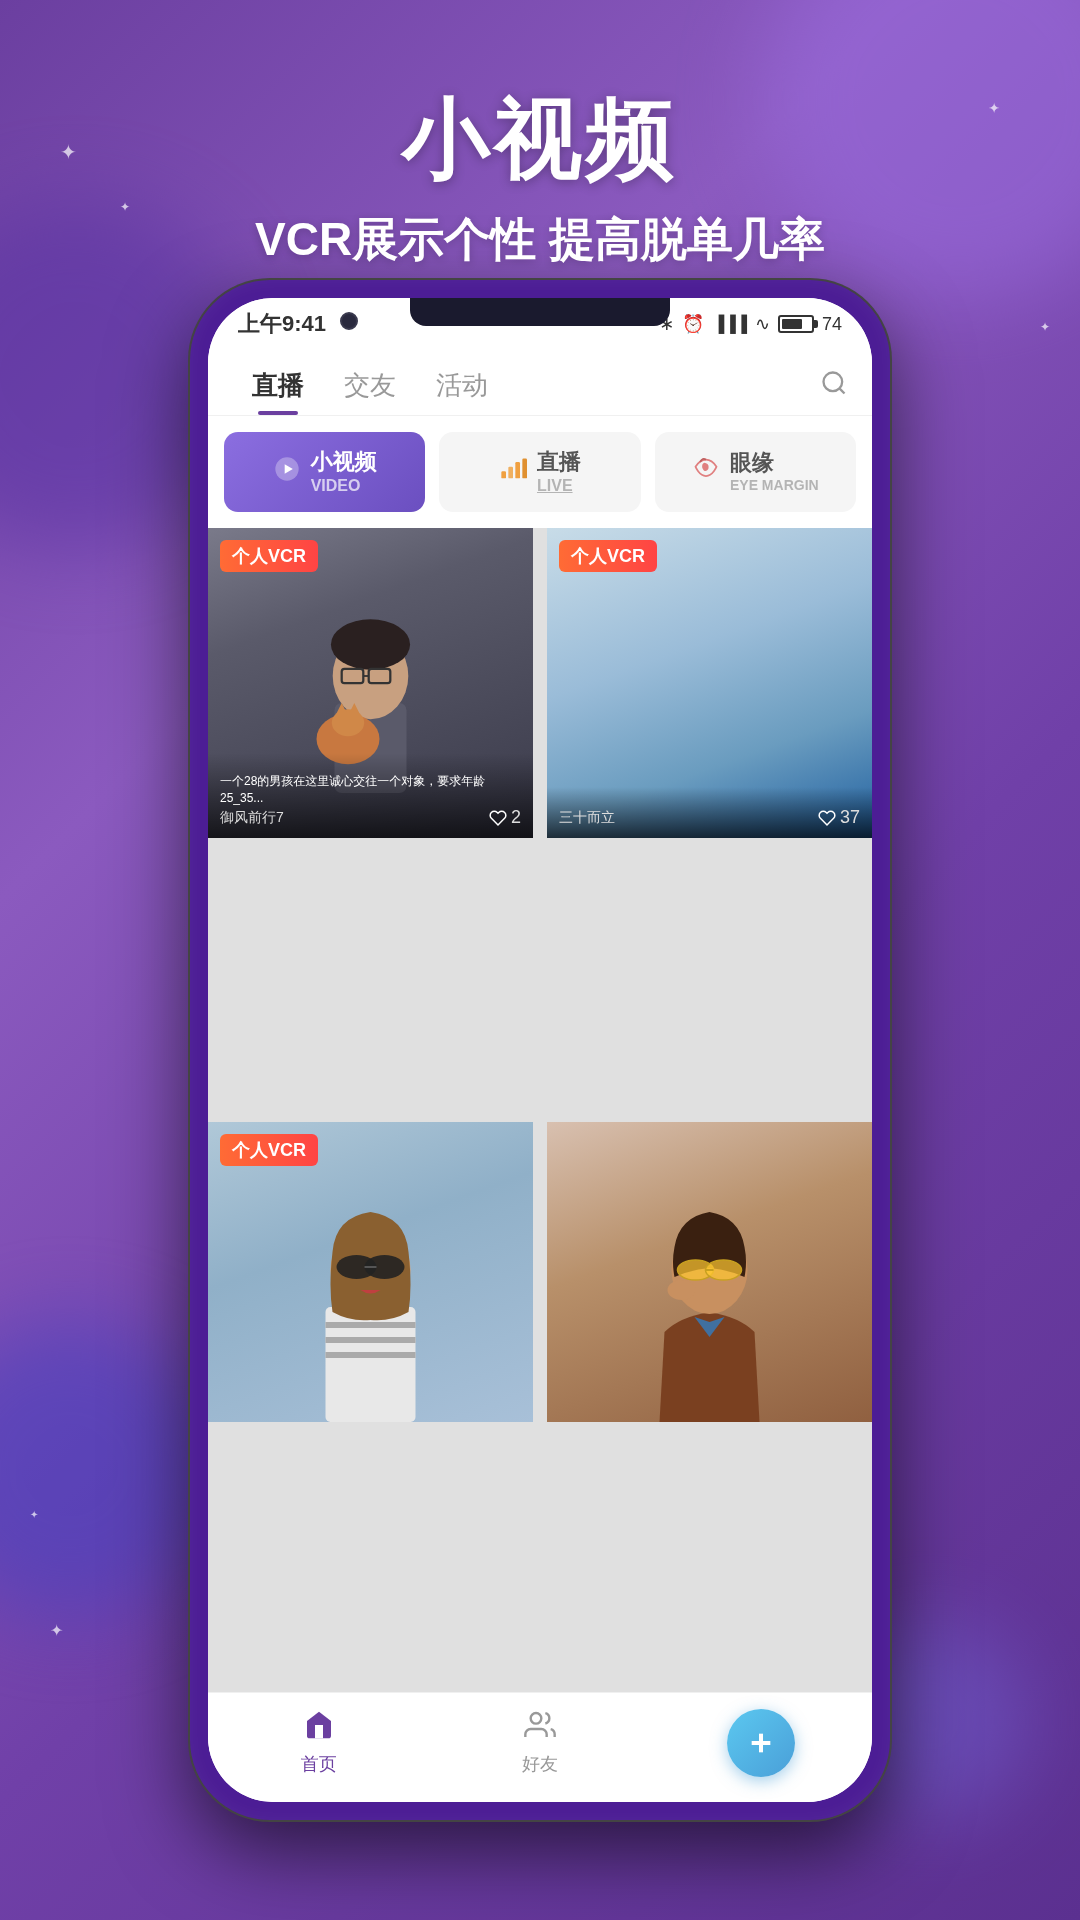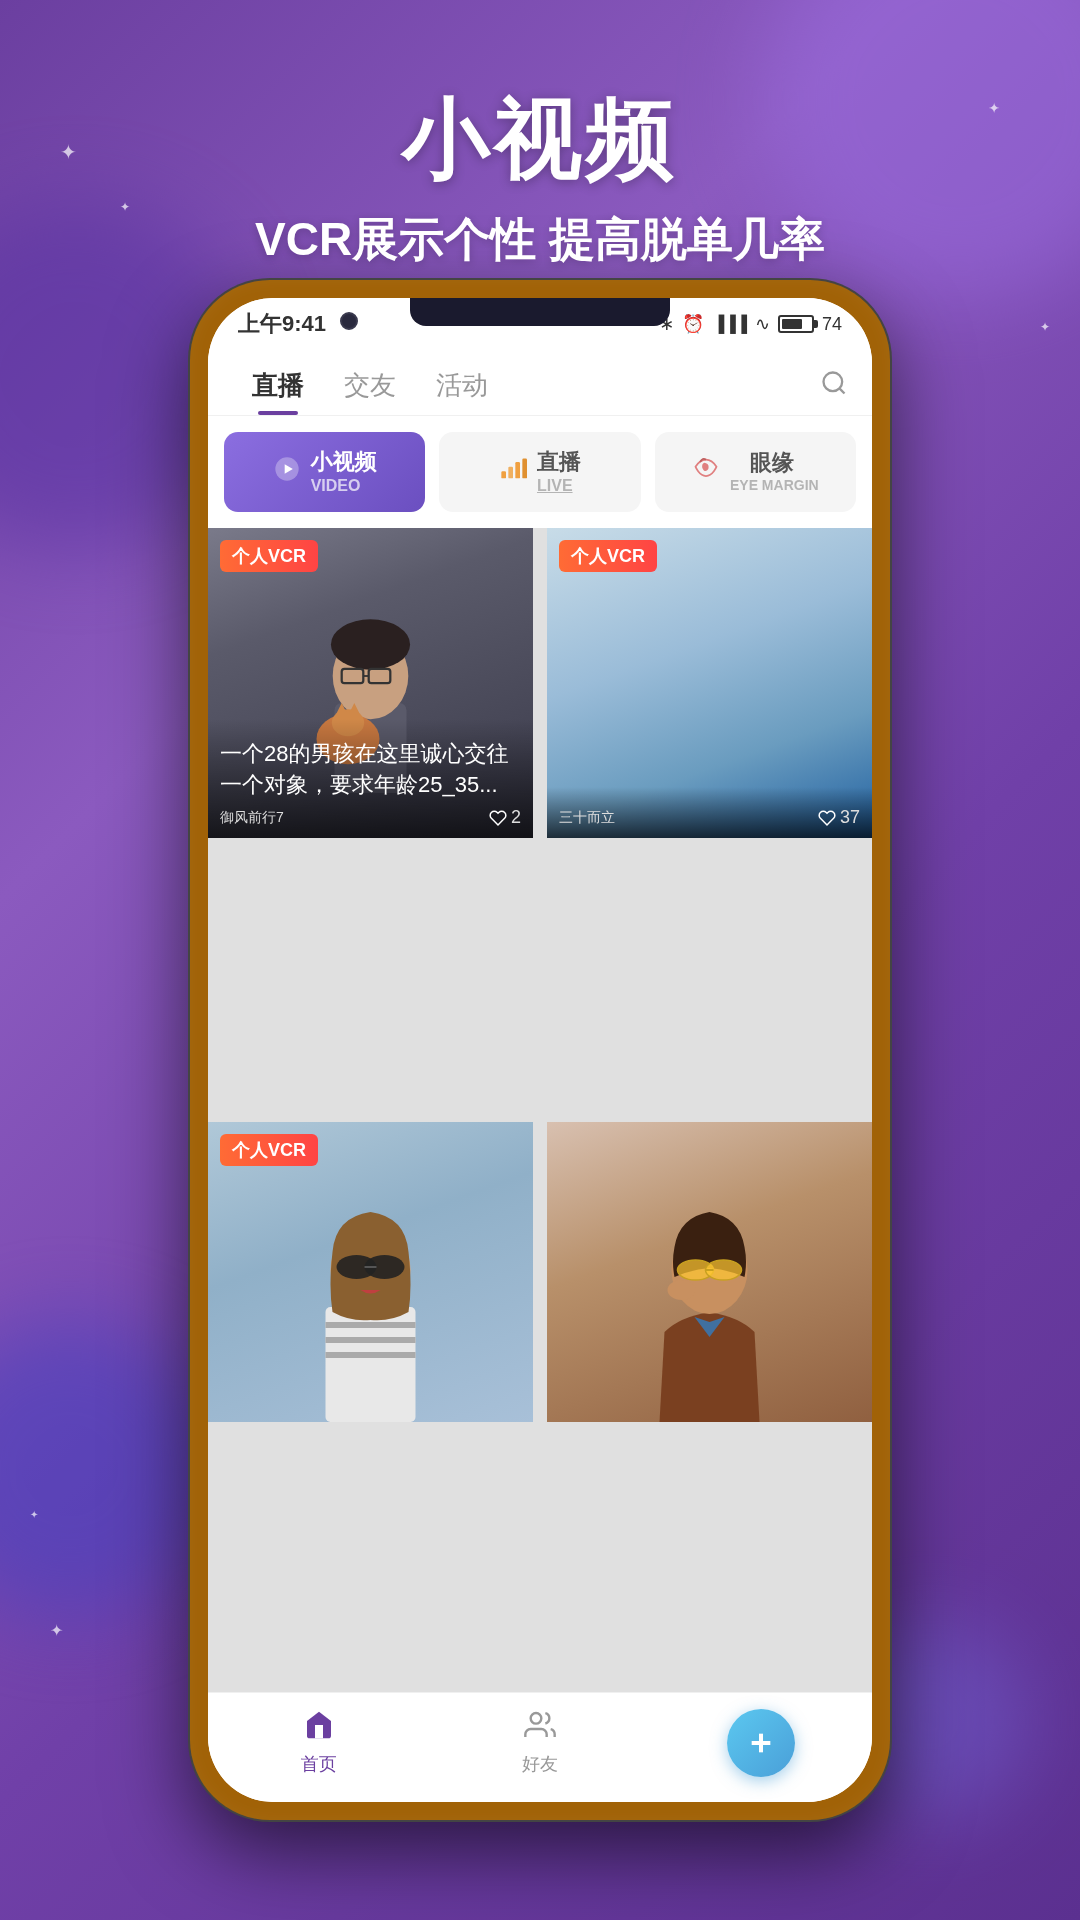--- a/index.html
+++ b/index.html
@@ -71,21 +71,21 @@
       top: 280px;
       left: 50%;
       transform: translateX(-50%);
       width: 700px;
       height: 1540px;
     }
 
     .phone-outer {
       width: 700px;
       height: 1540px;
-      background: #a16207;
+      background: #4c1d95;
       border-radius: 80px;
       padding: 18px;
       box-shadow:
         0 0 0 2px #444,
         0 30px 80px rgba(0,0,0,0.6),
         inset 0 0 20px rgba(255,255,255,0.05);
       position: relative;
     }
 
     
@@ -285,23 +285,22 @@
     .video-info {
       position: absolute;
       bottom: 0;
       left: 0;
       right: 0;
       background: linear-gradient(transparent, rgba(0,0,0,0.7));
       padding: 20px 12px 10px;
       color: white;
     }
     .video-title {
-      font-size: 22px;
+      font-size: 12px;
       line-height: 1.4;
-      margin-bottom: 6px;
     }
     .video-meta {
       display: flex;
       align-items: center;
       justify-content: space-between;
     }
     .video-user {
       font-size: 14px;
       color: #ddd;
     }
@@ -494,21 +493,21 @@
 
           <button class="cat-btn inactive">
             <span class="cat-icon">
               <svg width="28" height="28" viewBox="0 0 24 24">
                 <path d="M12 4 C8 4 5 7 3 10 C3 10 6 18 12 18 C18 18 21 10 21 10 C19 7 16 4 12 4Z" fill="none" stroke="#e08080" stroke-width="1.5"></path>
                 <path d="M9 8 Q10 6 12 7 Q15 8 14 12 Q12 15 10 13 Q8 11 9 8Z" fill="#e08080"></path>
                 <path d="M7 6 Q9 2 12 4" fill="none" stroke="#c06060" stroke-width="1.5"></path>
               </svg>
             </span>
             <div class="cat-text-wrap">
-              <span style="font-size:22px;font-weight:700;color:#555;margin-left:20px;">眼缘</span>
+              <span style="font-size:22px;font-weight:700;color:#555;">眼缘</span>
               <span class="cat-sub" style="color:#999;font-size:14px;">EYE MARGIN</span>
             </div>
           </button>
         </div>
 
         <div class="video-grid scrollable-area">
 
           <div class="video-card video-card-tall">
             <div class="card1-bg">
 

